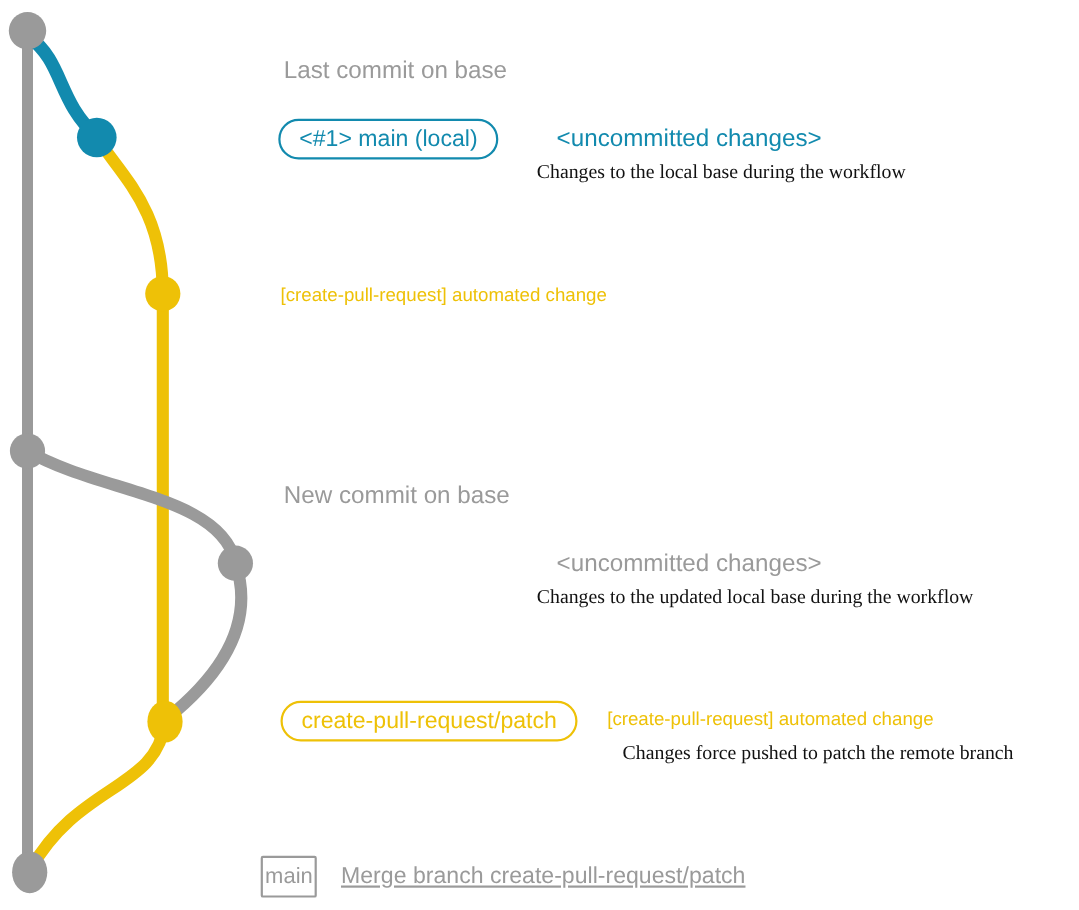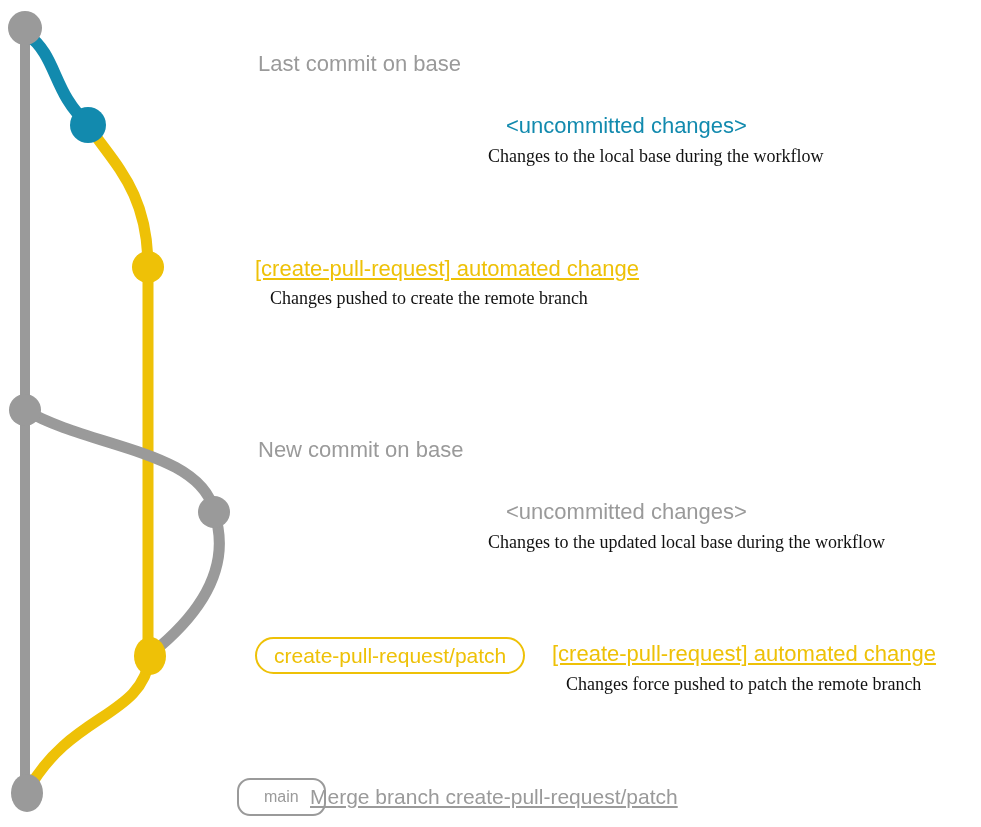--- a/index.html
+++ b/index.html
@@ -10,40 +10,40 @@
   #stage { position: absolute; inset: 0; }
   svg#graph { position: absolute; left: 0; top: 0; }
 
   .abs { position: absolute; white-space: nowrap; }
 
   .c-gray   { color: var(--base-gray); }
   .c-blue   { color: var(--local-blue); }
   .c-yellow { color: var(--branch-yellow); }
 
   .hdr   { font-size: 22px; line-height: 26px; margin-top: 39px; }
-  .msg   { font-size: 22px; line-height: 26px; text-decoration: underline; }
+  .msg   { font-size: 17px; line-height: 26px; }
   .status{ font-size: 22px; line-height: 26px; margin-left: 28px; }
   .desc  {
     font-family: "Liberation Serif", serif;
     font-size: 18px; line-height: 21px; color: var(--description-black);
   }
   .merge-msg { font-size: 21px; line-height: 23px; text-decoration: underline; }
 
   .badge {
     display: inline-block;
     border: 2px solid currentColor;
     border-radius: 19px;
     padding: 2px 17px;
     font-size: 21px; line-height: 29px;
     background: #ffffff;
   }
   .badge-small {
-    padding: 3px 25px;
-    border-radius: 13px;
-    font-size: 16px; line-height: 28px;
+    padding: 3px 2px;
+    border-radius: 2px;
+    font-size: 20px; line-height: 28px;
   }
 
   .stroke-gray   { stroke: var(--base-gray);     fill: none; stroke-linecap: round; }
   .stroke-blue   { stroke: var(--local-blue);    fill: none; stroke-linecap: round; }
   .stroke-yellow { stroke: var(--branch-yellow); fill: none; stroke-linecap: round; }
   .fill-gray   { fill: var(--base-gray); }
   .fill-blue   { fill: var(--local-blue); }
   .fill-yellow { fill: var(--branch-yellow); }
 </style>
 </head>
@@ -69,25 +69,25 @@
     <circle cx="25" cy="410" r="16" class="fill-gray"></circle>
     <circle cx="214" cy="512" r="16" class="fill-gray"></circle>
     <circle cx="88" cy="125" r="18" class="fill-blue"></circle>
     <circle cx="148" cy="267" r="16" class="fill-yellow"></circle>
     <ellipse cx="150" cy="656" rx="16" ry="19" class="fill-yellow"></ellipse>
     <ellipse cx="27" cy="793" rx="16" ry="19" class="fill-gray"></ellipse>
   </svg>
 
   <div class="abs hdr c-gray" style="left:258px; top:12px">Last commit on base</div>
 
+  <div class="abs badge c-blue" style="left:253px; top:108px">&lt;#1&gt; main (local)</div>
   <div class="abs status c-blue" style="left:478px; top:113px">&lt;uncommitted changes&gt;</div>
   <div class="abs desc" style="left:488px; top:146px">Changes to the local base during the workflow</div>
 
   <div class="abs msg c-yellow" style="left:255px; top:256px">[create-pull-request] automated change</div>
-  <div class="abs desc" style="left:270px; top:288px">Changes pushed to create the remote branch</div>
 
   <div class="abs hdr c-gray" style="left:258px; top:398px">New commit on base</div>
 
   <div class="abs status c-gray" style="left:478px; top:499px">&lt;uncommitted changes&gt;</div>
   <div class="abs badge c-yellow" style="left:255px; top:637px">create-pull-request/patch</div>
 
   <div class="abs desc" style="left:488px; top:532px">Changes to the updated local base during the workflow</div>
   <div class="abs msg c-yellow" style="left:552px; top:641px">[create-pull-request] automated change</div>
   <div class="abs desc" style="left:566px; top:674px">Changes force pushed to patch the remote branch</div>
 

